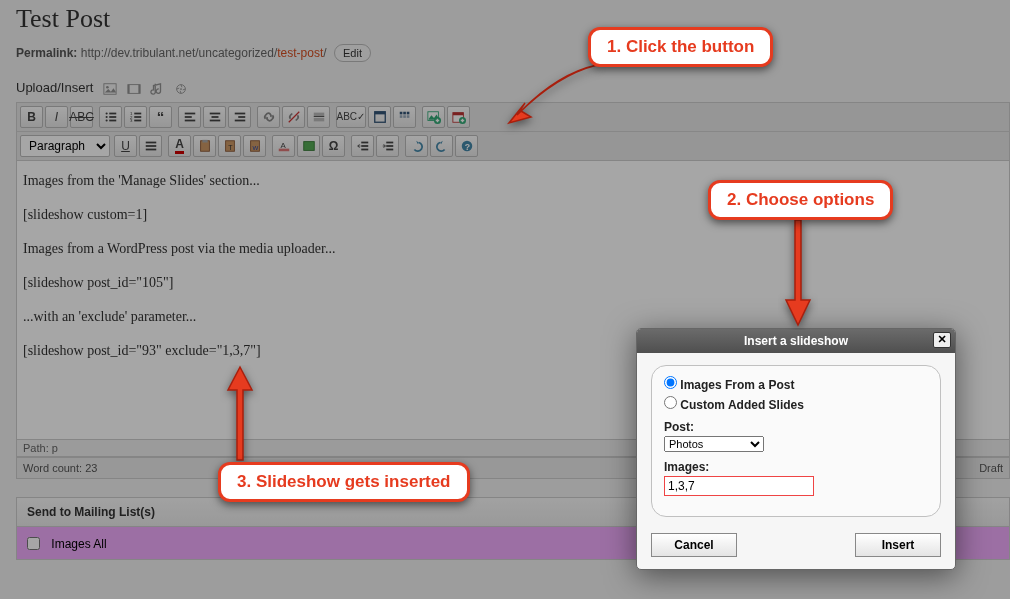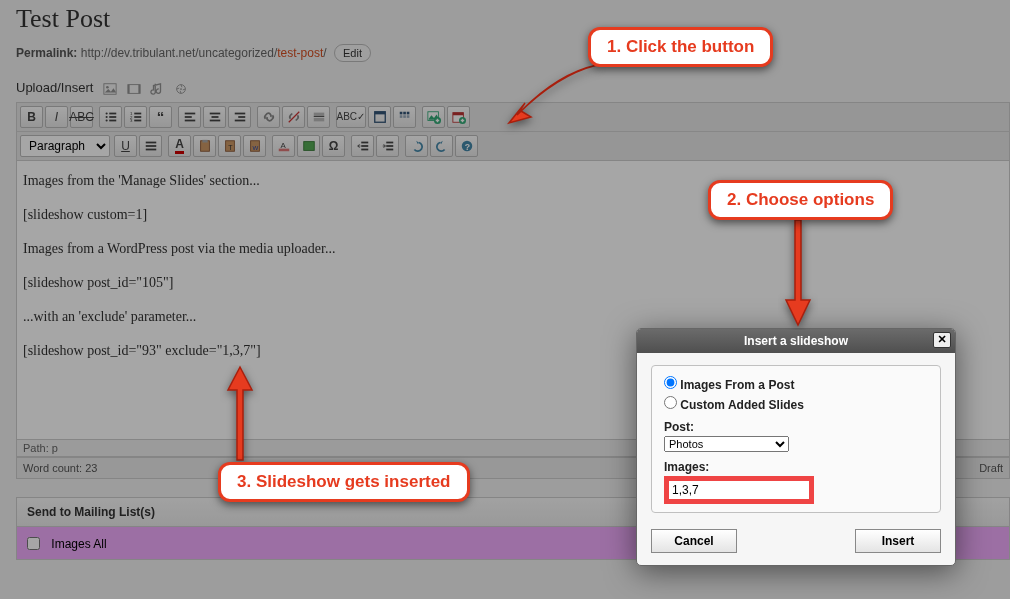--- a/index.html
+++ b/index.html
@@ -34,25 +34,25 @@
   .metabox h3 { font-size:12px; background:linear-gradient(#f8f8f8,#ececec); border-bottom:1px solid #ccc; padding:7px 10px; color:#333; font-weight:bold;}
   .metabox .inside { padding: 8px 10px; font-size:12px;}
   .metabox .inside label { margin-left:8px;}
   .metabox input[type=checkbox]{ position:relative; top:2px;}
 
   
   .dialog { position:absolute; z-index:100; left: 636px; top: 328px; width: 320px; background:#f6f6f6; border:1px solid #666; border-radius:5px; box-shadow: 0 6px 30px rgba(0,0,0,.5); overflow:hidden;}
   .dialog .titlebar { background: linear-gradient(#6b6b6b,#4f4f4f); color:#fff; font-size:12px; font-weight:bold; text-align:center; padding:5px 18px; position:relative;}
   .dialog .close { position:absolute; right:4px; top:3px; width:18px;height:16px; background:#eee; border:1px solid #333; border-radius:2px; font-size:11px; line-height:13px; color:#000; cursor:pointer; text-align:center; font-weight:bold;}
   .dialog .body { padding: 12px 14px 6px 14px; font-size:12px; color:#222;}
-  .dialog .fieldset { border:1px solid #c0c0c0; border-radius:4px; padding: 10px 12px 8px 12px; background:#fafafa;}
+  .dialog .fieldset { border:1px solid #c0c0c0; border-radius:15px; padding: 10px 12px 20px 12px; background:#fafafa;}
   .dialog .radio-row { margin-bottom:4px; font-weight:bold; font-size:12px;}
   .dialog label.plain { font-weight:bold; display:block; margin-top:8px; font-size:12px;}
-  .dialog select { width: 125px; font-size:11px; margin-top:2px;}
-  .dialog input[type=text]{ width:150px; font-size:12px; padding:2px 3px; margin-top:2px; border:5px solid #ef4444;}
+  .dialog select { width: 100px; font-size:11px; margin-top:2px;}
+  .dialog input[type=text]{ width:150px; font-size:12px; padding:2px 3px; margin-top:2px; border:1px solid #ef4444;}
   .dialog .hint { color:#777; font-size:10.5px; margin-top:2px;}
   .dialog .footer { display:flex; justify-content:space-between; padding: 10px 14px 12px 14px;}
   .mac-btn { min-width:86px; padding:4px 14px; font-size:12px; font-weight:bold; background:linear-gradient(#fff,#e4e4e4); border:1px solid #888; border-radius:0; cursor:pointer;}
 
   
   .callout { position:absolute; z-index:200; background:#fff; border:3px solid #e63b1f; border-radius:12px; padding:7px 16px; color:#e63b1f; font-weight:bold; font-size:17px; box-shadow: 0 3px 8px rgba(0,0,0,.55); white-space:nowrap;}
   .arrow { position:absolute; z-index:190; }
   .arrow path { fill:#e63b1f; stroke:#a81f0d; stroke-width:1.5; filter: drop-shadow(0 3px 4px rgba(0,0,0,.5));}
 
 </style>

